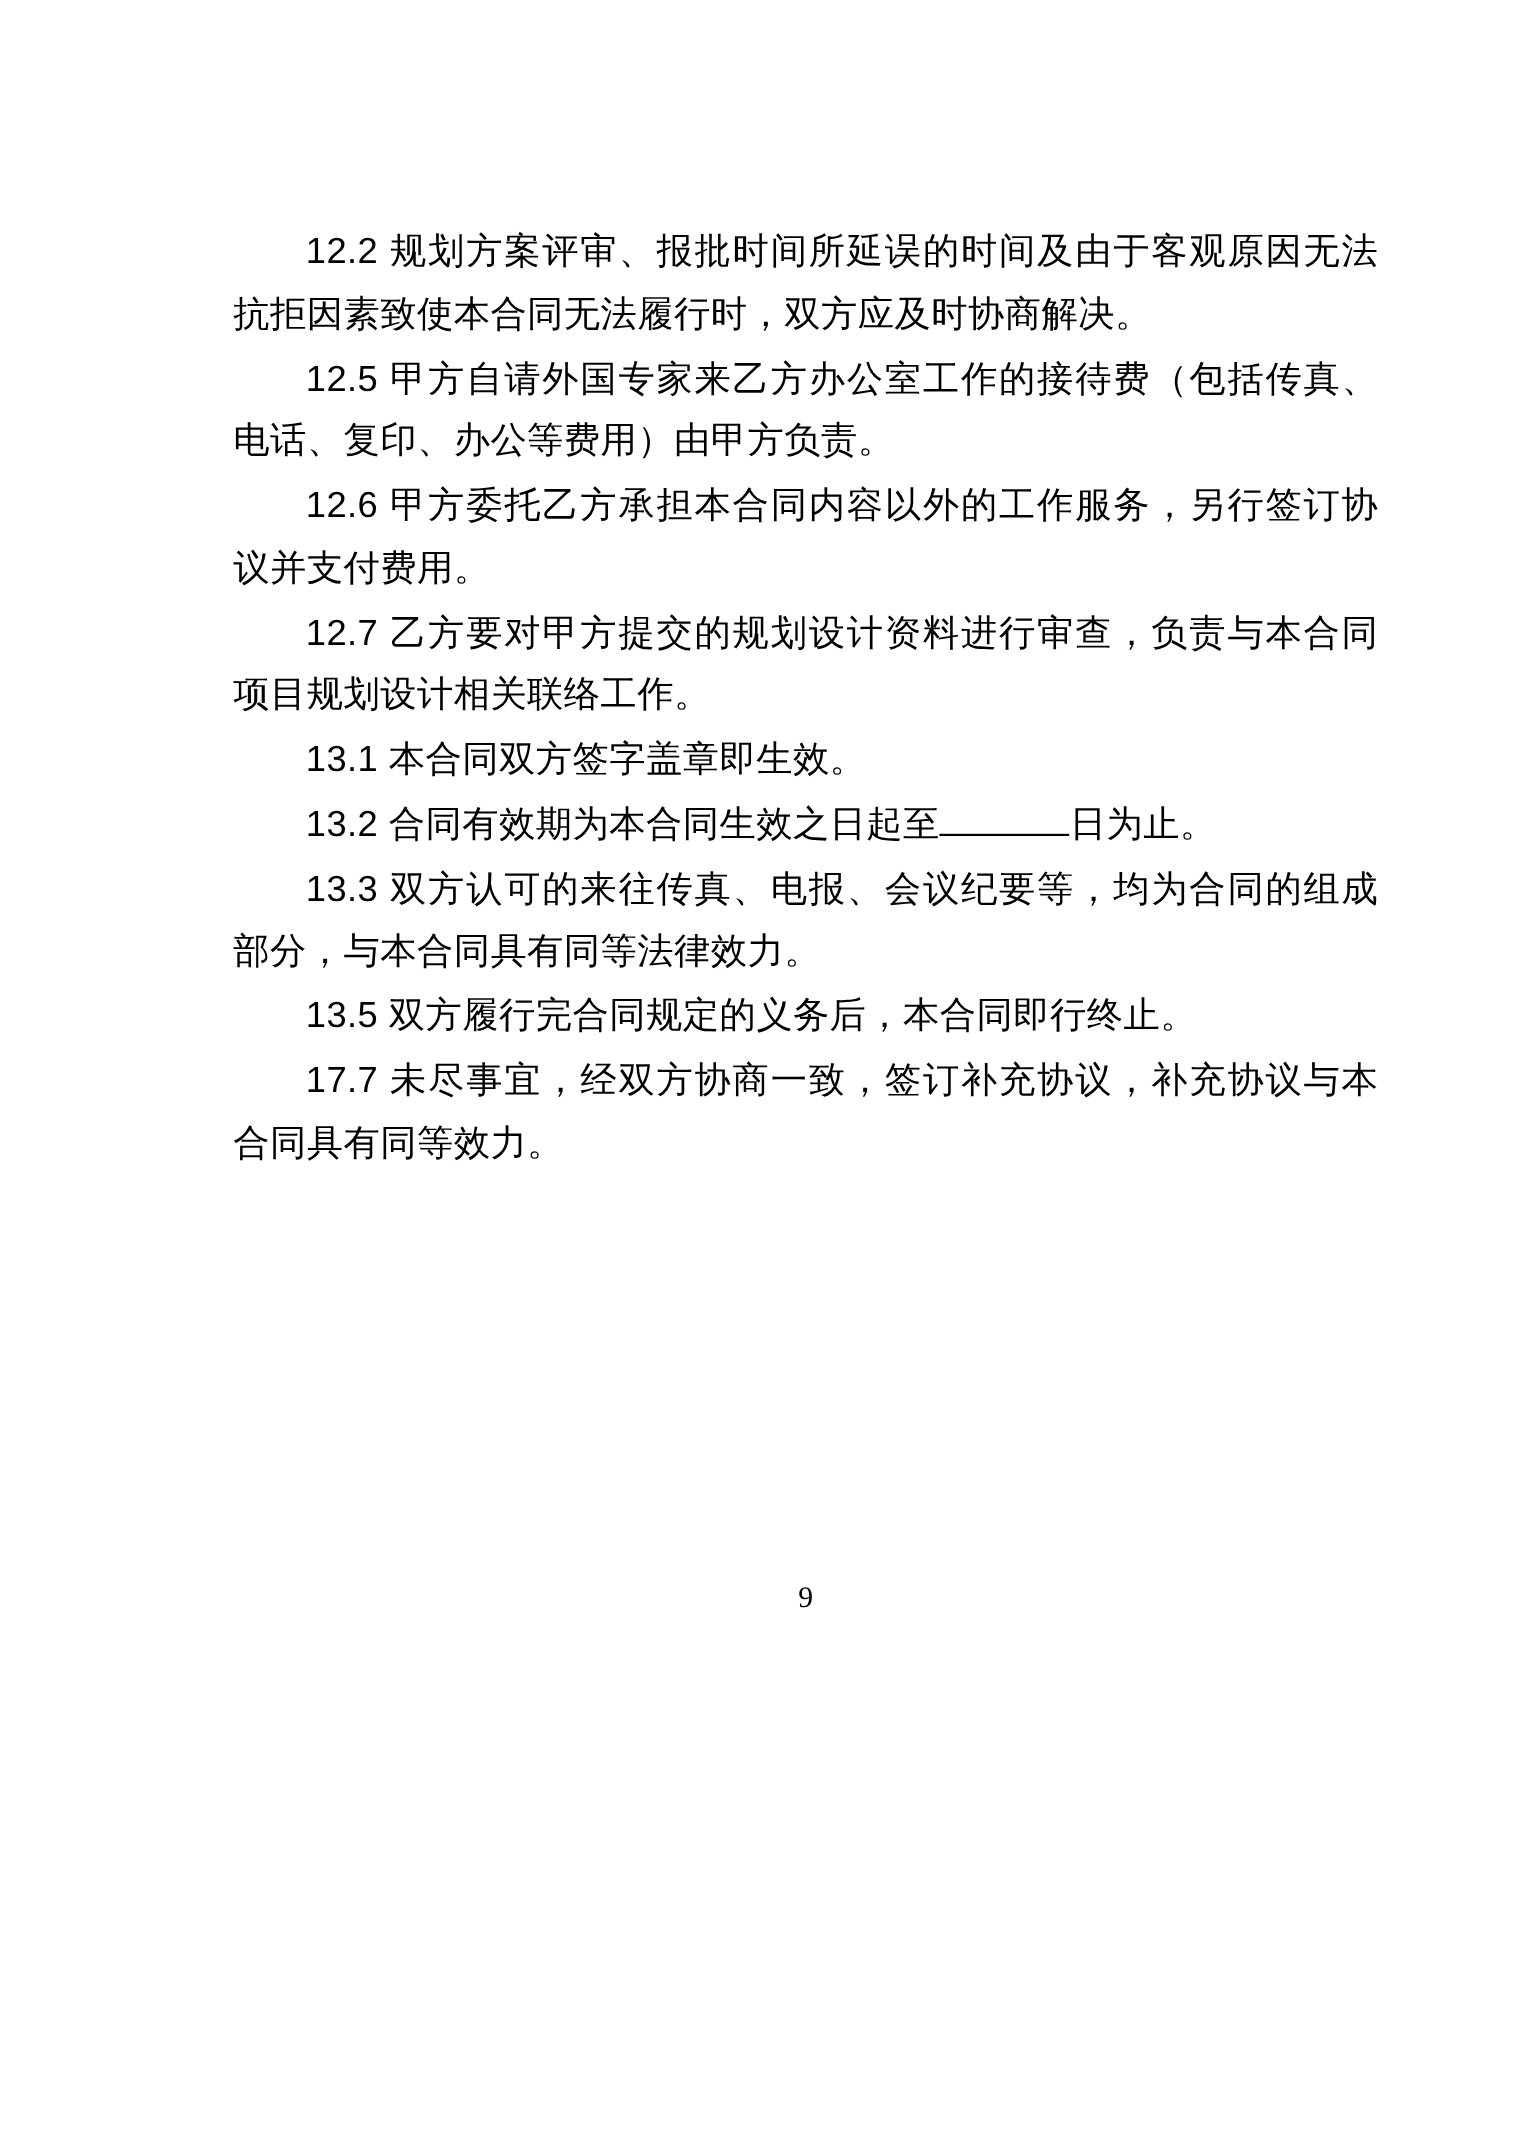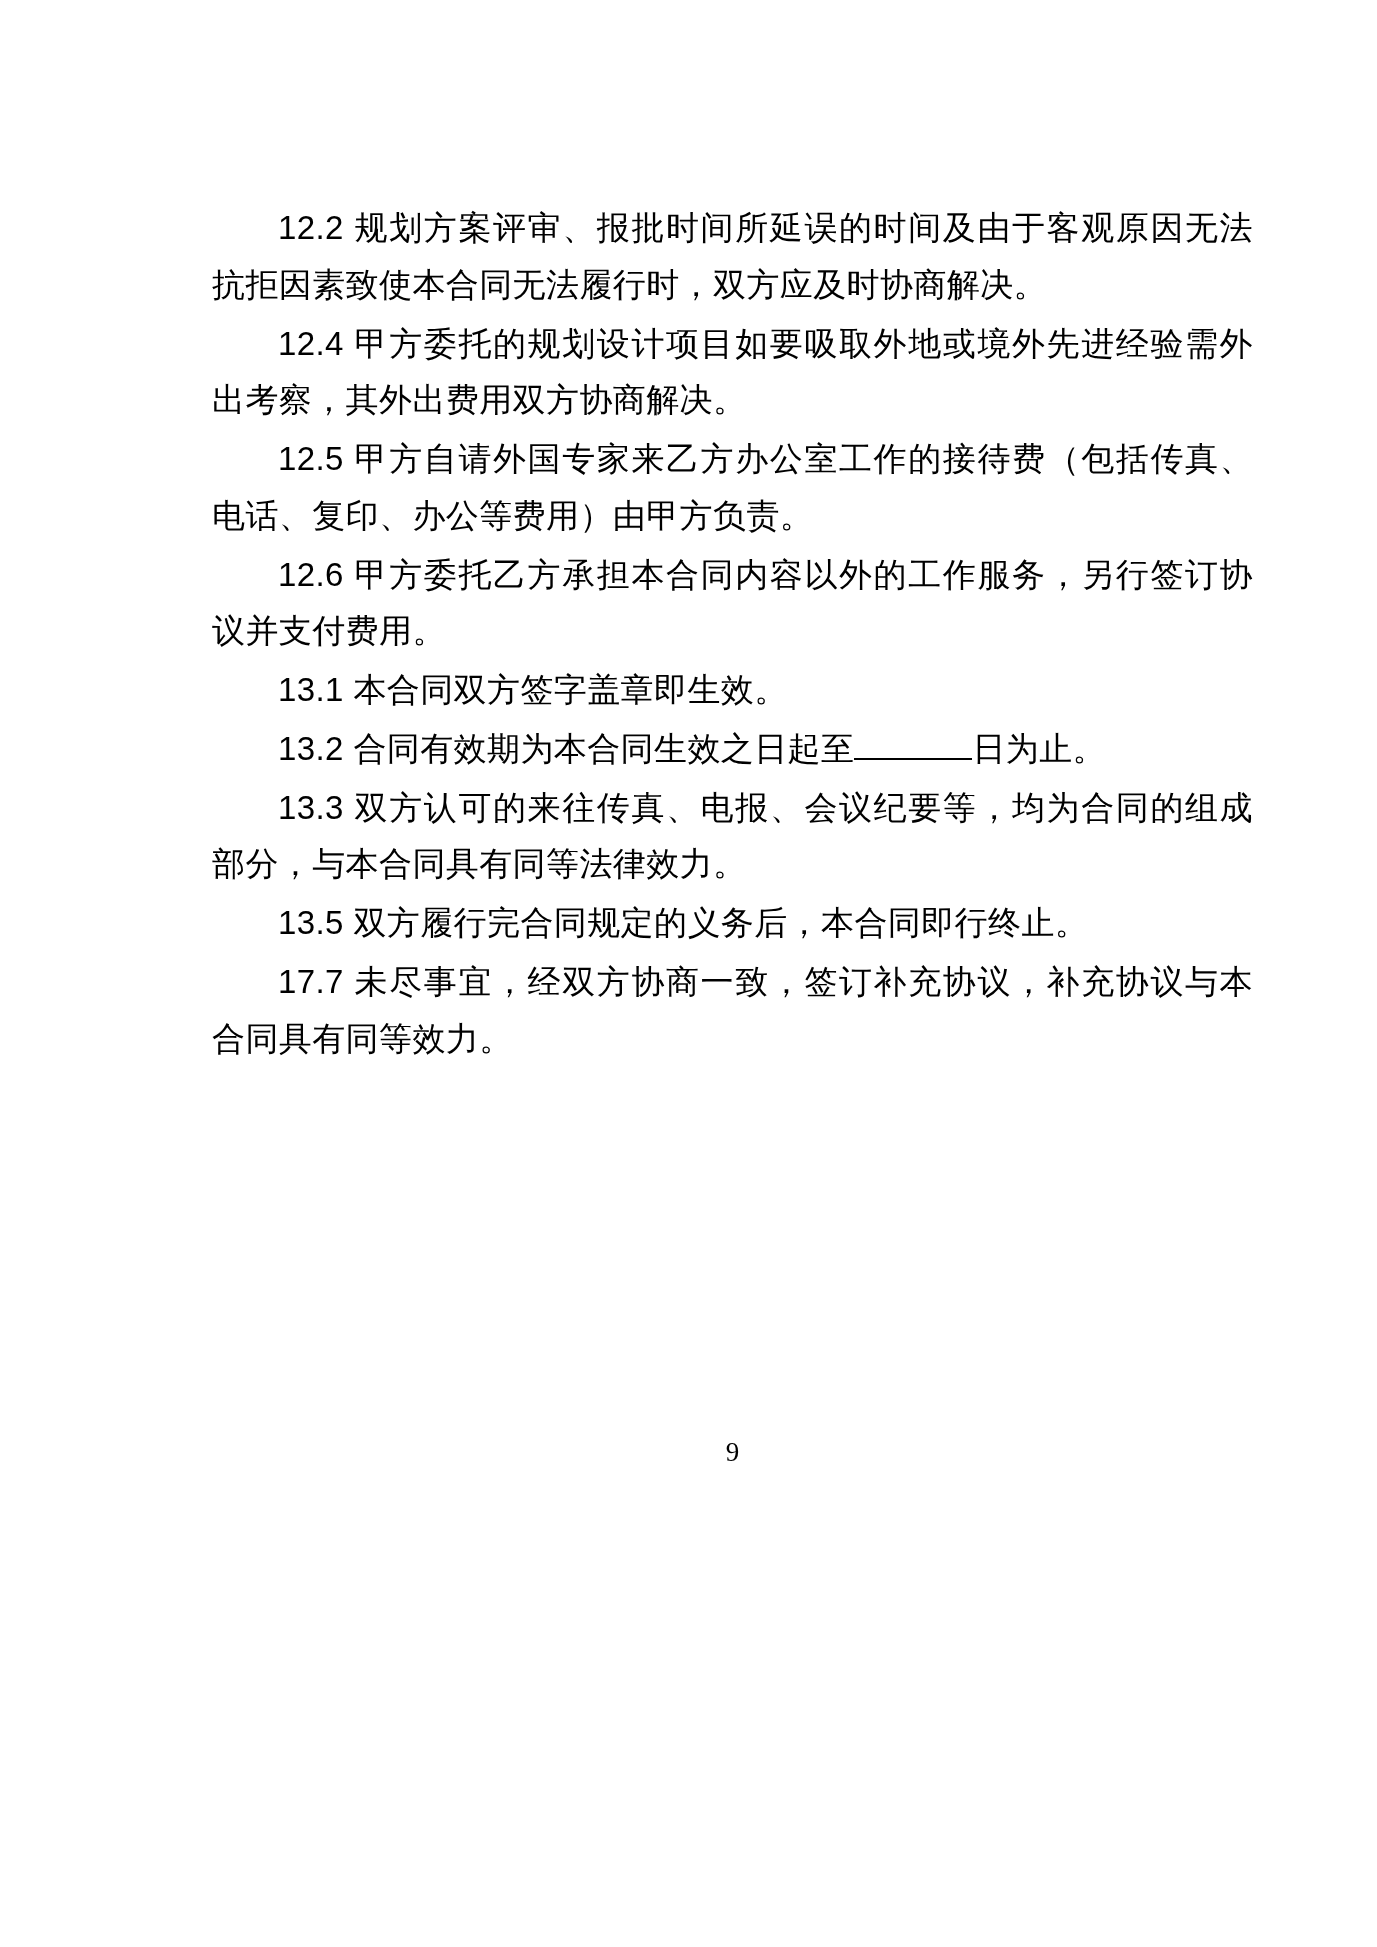--- a/index.html
+++ b/index.html
@@ -56,23 +56,23 @@
     font-family: "Liberation Serif", serif;
   }
 </style>
 </head>
 <body>
 
 <div class="page">
   <div class="doc-body">
 
     <p class="para">12.2 规划方案评审、报批时间所延误的时间及由于客观原因无法抗拒因素致使本合同无法履行时，双方应及时协商解决。</p>
-    <p class="para">12.4 甲方委托的规划设计项目如要吸取外地或境外先进经验需外出考察，其外出费用双方协商解决。</p>
     <p class="para">12.5  甲方自请外国专家来乙方办公室工作的接待费（包括传真、电话、复印、办公等费用）由甲方负责。</p>
     <p class="para">12.6  甲方委托乙方承担本合同内容以外的工作服务，另行签订协议并支付费用。</p>
+    <p class="para">12.7 乙方要对甲方提交的规划设计资料进行审查，负责与本合同项目规划设计相关联络工作。</p>
 
 
     <p class="para">13.1 本合同双方签字盖章即生效。</p>
 
     <p class="para">
       <span>13.2 合同有效期为本合同生效之日起至</span><span class="blank-line blank-long"></span><span>日为止。</span>
     </p>
 
     <p class="para">13.3 双方认可的来往传真、电报、会议纪要等，均为合同的组成部分，与本合同具有同等法律效力。</p>
 

